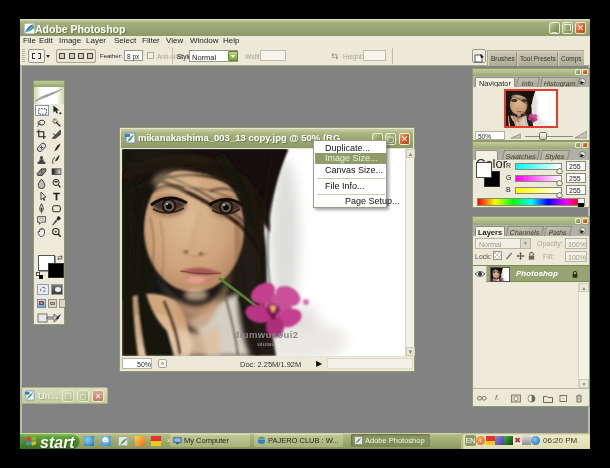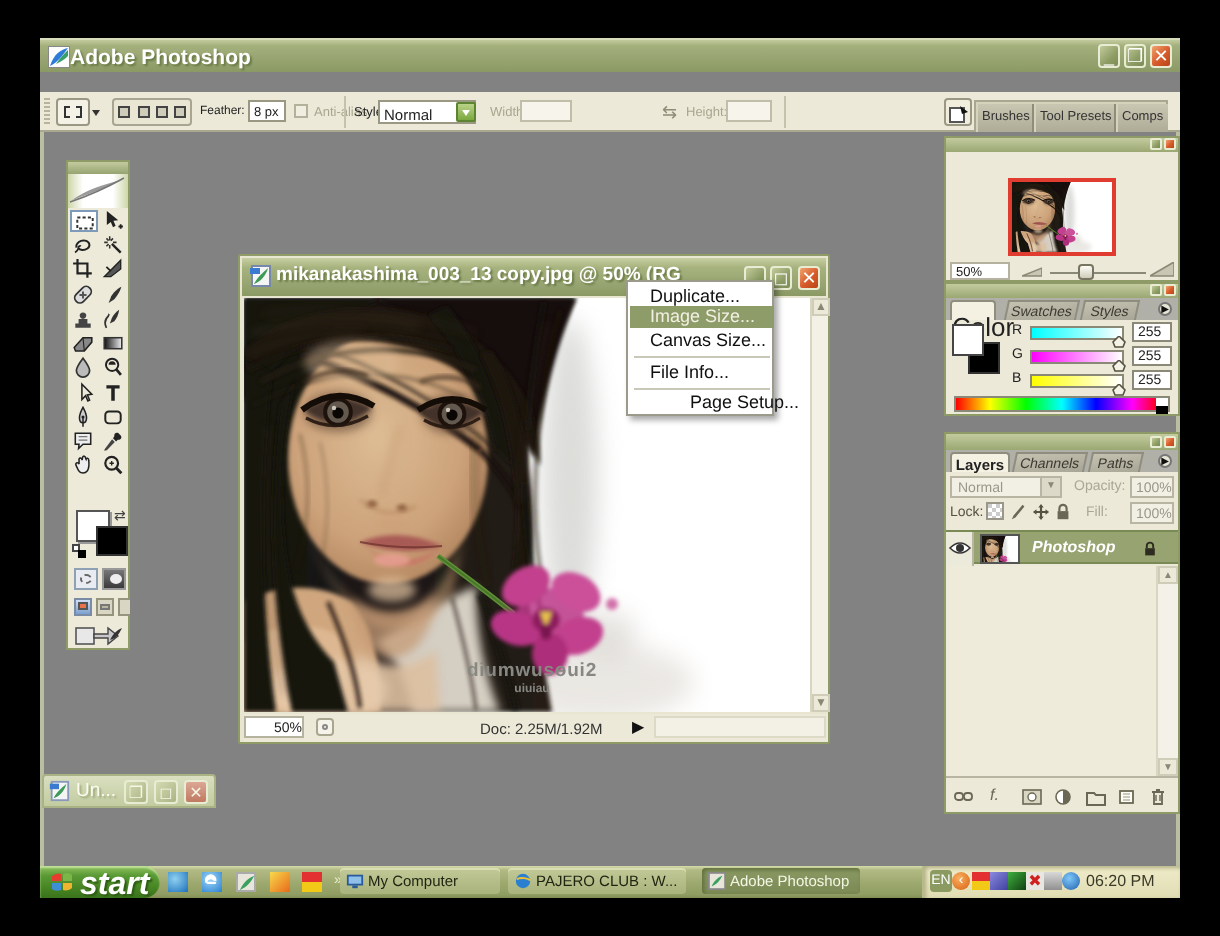--- a/index.html
+++ b/index.html
@@ -57,20 +57,31 @@
     <svg class="abs" style="left:4px;top:3px" width="11" height="11" viewBox="0 0 11 11">
       <rect x="0" y="0" width="11" height="11" fill="#fdfdfd" stroke="#888"></rect>
       <path d="M1 10 C3 4 6 2 10 1 C7 5 5 8 1 10Z" fill="#2e7bd8"></path>
       <path d="M4 9 C6 6 8 4 10 2 L10 5 C8 7 6 8 4 9Z" fill="#37a06a"></path>
     </svg>
     <span class="ttext">Adobe Photoshop</span>
     <span class="capbtn cb-olive" style="left:529px;">_</span>
     <span class="capbtn cb-olive" style="left:542px;">❐</span>
     <span class="capbtn cb-red" style="left:555px;">✕</span>
   </div>
+  <div id="menubar">
+    <span style="left:3px">File</span>
+        <span style="left:19px">Edit</span>
+    <span style="left:39px">Image</span>
+        <span style="left:66px">Layer</span>
+    <span style="left:94px">Select</span>
+        <span style="left:122px">Filter</span>
+    <span style="left:146px">View</span>
+        <span style="left:170px">Window</span>
+    <span style="left:203px">Help</span>
+  </div>
   <div id="optbar">
     <div class="abs" style="left:2px;top:3px;width:3px;height:14px;background:repeating-linear-gradient(180deg,#b8b49c 0 1px,#ece9d8 1px 2px);"></div>
     <div class="abs" style="left:8px;top:3px;width:17px;height:14px;border:1px solid #9a9883;border-radius:2px;background:#f4f2e7;">
       <div class="abs" style="left:3px;top:3px;width:9px;height:6px;border:1px dashed #333;"></div>
     </div>
     <div class="abs" style="left:26px;top:9px;width:0;height:0;border-left:2.5px solid transparent;border-right:2.5px solid transparent;border-top:3.5px solid #333;"></div>
     <div class="abs" style="left:36px;top:3px;width:40px;height:14px;border:1px solid #a8a692;border-radius:2px;background:#e9e6d4;">
       <div class="abs" style="left:2px;top:3px;width:6px;height:6px;border:1px solid #444;background:#cfccba;"></div>
       <div class="abs" style="left:12px;top:3px;width:6px;height:6px;border:1px solid #444;background:#cfccba;"></div>
       <div class="abs" style="left:21px;top:3px;width:6px;height:6px;border:1px solid #444;background:#cfccba;"></div>
@@ -455,20 +466,26 @@
     <div class="abs" style="left:1px;top:40px;width:72px;height:10px;padding-left:10px;">File Info...</div>
     <div class="abs" style="left:3px;top:53px;width:68px;height:1px;background:#c9c7b8;"></div>
     <div class="abs" style="left:1px;top:55px;width:72px;height:10px;padding-left:10px;margin-left:20px;">Page Setup...</div>
   </div>
 
   <div class="abs" style="left:452px;top:49px;width:118px;height:73px;background:#ece9d8;border:1px solid #8e9b66;">
     <div class="abs" style="left:0;top:0;width:116px;height:7px;background:linear-gradient(180deg,#c3cb9e,#9aa873);">
       <span class="pbtn cb-olive" style="left:102px;"></span>
           <span class="pbtn cb-red" style="left:109px;"></span>
     </div>
+    <div class="abs" style="left:0;top:7px;width:116px;height:11px;background:#b0b0a8;">
+      <div class="abs" style="left:2px;top:1px;width:40px;height:10px;background:#f4f1e2;border:1px solid #8f8d7d;border-bottom:none;border-radius:2px 2px 0 0;font-size:7.5px;color:#222;text-align:center;padding-top:1px;">Navigator</div>
+      <div class="tab2" style="left:44px;width:22px;">Info</div>
+      <div class="tab2" style="left:68px;width:38px;">Histogram</div>
+      <div class="abs" style="left:106px;top:2px;width:7px;height:7px;border-radius:50%;background:#e8e5d4;border:1px solid #777;font-size:5px;text-align:center;line-height:7px;color:#111;">▶</div>
+    </div>
     <div class="abs" style="left:0;top:18px;width:116px;height:53px;background:#ece9d8;">
       <div class="abs" style="left:31px;top:2px;width:54px;height:39px;border:2px solid #e03c30;overflow:hidden;background:#fff;">
         <svg width="50" height="35" viewBox="0 0 283 207" preserveAspectRatio="none">
               <use href="#minipic"></use>
             </svg>
       </div>
       <div class="abs" style="left:2px;top:44px;width:30px;height:9px;background:#fff;border:1px solid #b5b2a0;font-size:6.5px;padding:1px 0 0 2px;color:#222;">50%</div>
       <svg class="abs" style="left:38px;top:46px" width="10" height="6" viewBox="0 0 10 6">
             <path d="M0 5 L10 5 L10 1Z" fill="#c9c6b4" stroke="#8a8876" stroke-width="0.8"></path>
           </svg>

